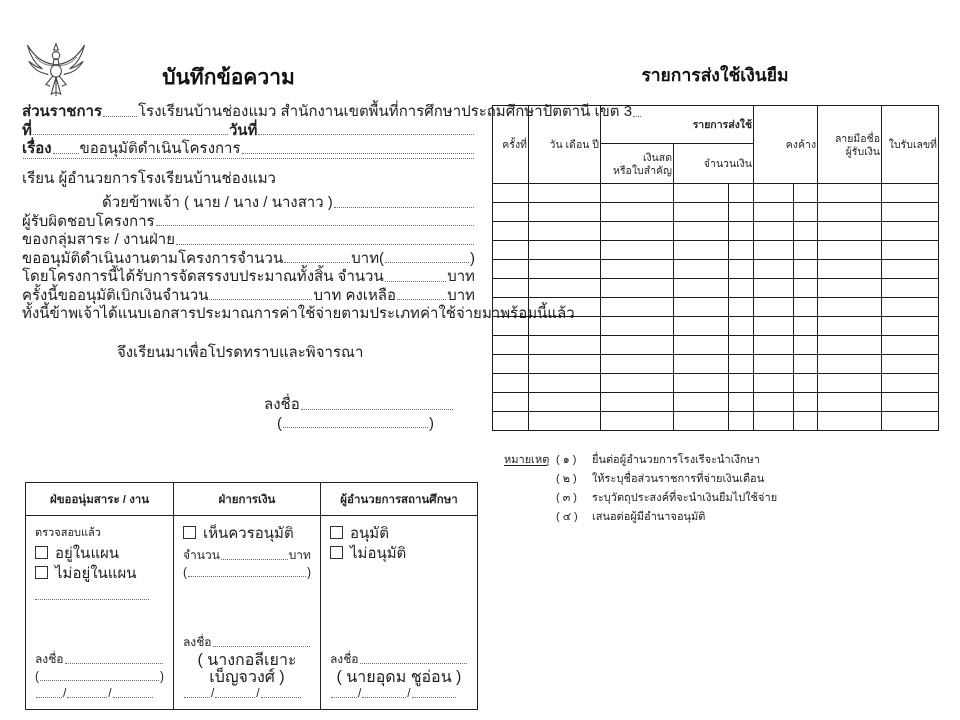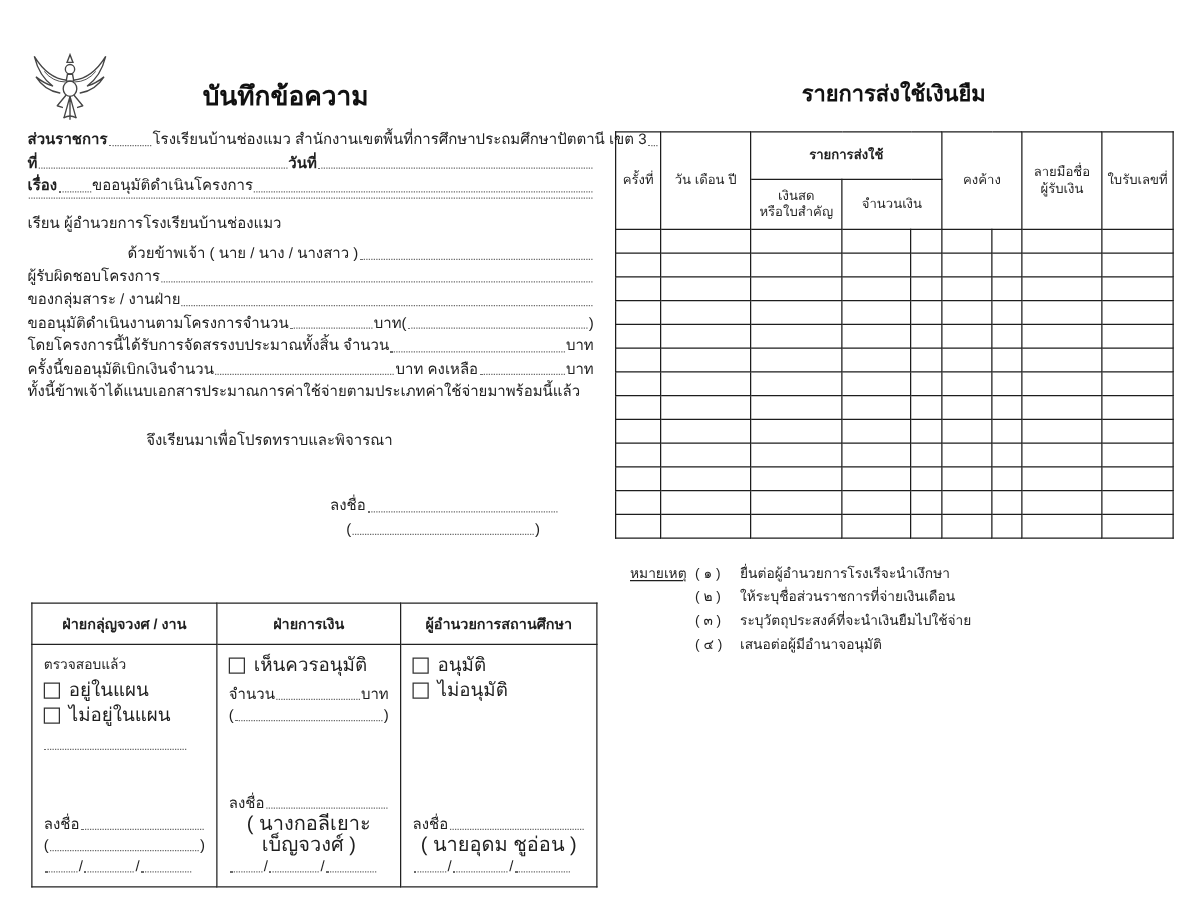--- a/index.html
+++ b/index.html
@@ -11,21 +11,21 @@
   .page-left{position:absolute;left:20px;top:30px;width:457px;}
   .page-right{position:absolute;left:490px;top:55px;width:450px;}
 
   
   .emblem{position:absolute;left:2px;top:6px;width:68px;height:70px;}
   .memo-title{position:absolute;left:0;right:40px;top:30px;text-align:center;
     font-size:21px;font-weight:bold;color:#111;}
 
   
   .lines{position:absolute;left:2px;right:2px;top:72px;}
-  .row{display:flex;align-items:flex-start;font-size:12px;line-height:18.5px;white-space:nowrap;}
+  .row{display:flex;align-items:flex-start;font-size:15px;line-height:18.5px;white-space:nowrap;}
   .dots{flex:1 1 auto;border-bottom:1px dotted #6a6a6a;align-self:flex-end;margin:0 1px 4px 1px;min-width:8px;}
   .dots.fx0{flex:0 0 auto;}
   .b{font-weight:bold;}
   .gap6{margin-top:6px;} .gap7{margin-top:20px;}
   .ind80{padding-left:80px;} .ind95{padding-left:95px;}
   .signrow{margin-left:242px;} .signrow2{margin-left:255px;}
 
   
   table.approval{position:absolute;left:5px;top:452px;width:452px;border-collapse:collapse;table-layout:fixed;}
   table.approval th,table.approval td{border:1.5px solid #222;}
@@ -38,21 +38,21 @@
   .minirow{display:flex;align-items:flex-start;font-size:12px;line-height:17px;white-space:nowrap;}
   .shortdots{border-bottom:1px dotted #6a6a6a;height:10px;width:88%;margin-top:8px;}
   .signblock{margin-top:auto;}
   .center{text-align:center;font-size:16px;}
 
   
   .repay-title{position:absolute;left:0;right:0;top:6px;text-align:center;
     font-size:17.5px;font-weight:bold;color:#111;}
   table.repay{position:absolute;left:2px;top:50px;width:446px;border-collapse:collapse;table-layout:fixed;}
   table.repay th,table.repay td{border:1.5px solid #1d1d1d;padding:0;}
-  table.repay th{font-size:10.5px;font-weight:normal;text-align:center;vertical-align:middle;
+  table.repay th{font-size:10.5px;font-weight:normal;text-align:right;vertical-align:middle;
     white-space:pre-line;line-height:13px;padding:2px 1px;margin-left:48px;}
   table.repay th.grp{font-weight:bold;}
   table.repay td{height:18px;}
   table.repay tr.hr1 th{height:33px;} table.repay tr.hr2 th{height:35px;}
 
   
   .notes{position:absolute;left:14px;top:395px;font-size:11px;line-height:19px;}
   .note-label{text-decoration:underline;text-underline-offset:2px;}
   .note-row{display:flex;}
   .note-row .no{margin-left:52px;width:36px;flex:0 0 auto;}
@@ -156,21 +156,21 @@
   </div>
 
   <table class="approval">
     <colgroup>
         <col style="width:148px">
         <col style="width:147px">
         <col style="width:157px">
       </colgroup>
     <tbody>
         <tr>
-      <th>ฝ่ายกลุ่ญจวงศ / งาน</th>
+      <th>ฝ่ขออนุ่มสาระ / งาน</th>
       <th>ฝ่ายการเงิน</th>
       <th>ผู้อำนวยการสถานศึกษา</th>
     </tr>
     <tr>
 
       <td>
         <div class="cellcol">
           <div>ตรวจสอบแล้ว</div>
           <div class="chkrow">
             <span class="chk"></span>

